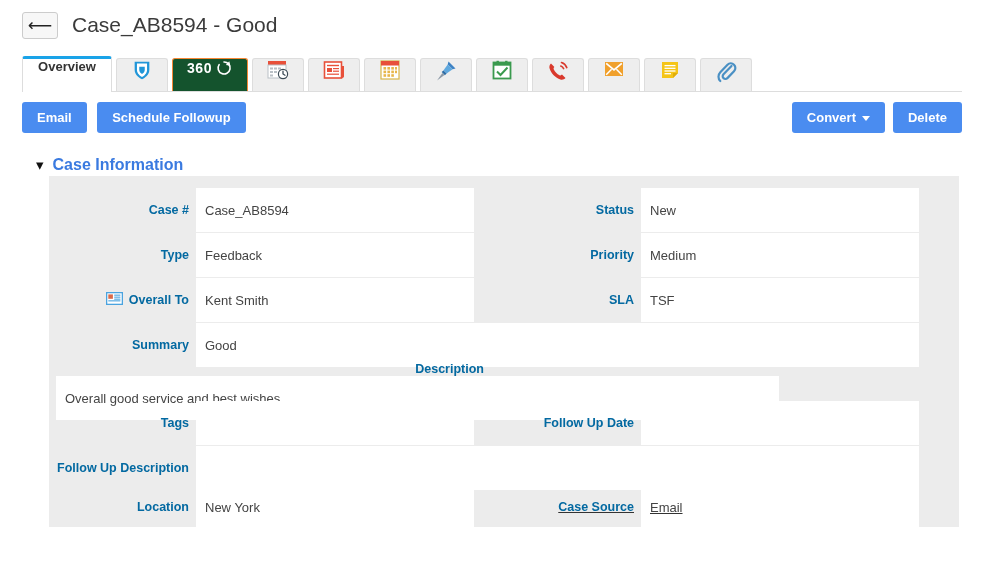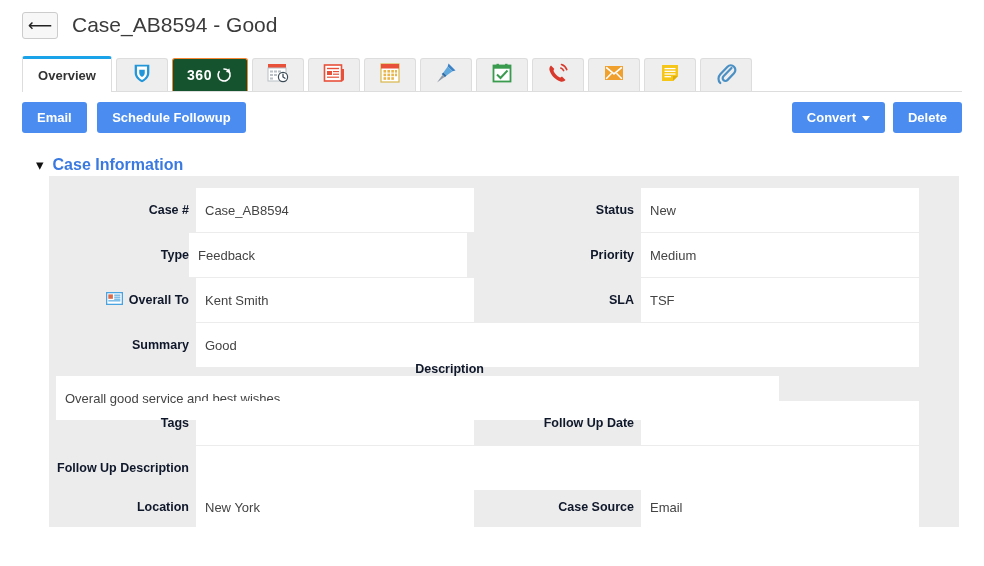--- a/index.html
+++ b/index.html
@@ -45,21 +45,21 @@
     display: flex;
     align-items: flex-end;
   }
   .tab {
     height: 33px;
     box-sizing: border-box;
     margin-right: 4px;
     border: 1px solid #dddddd;
     border-bottom: none;
     background: #eeeeee;
-    display: flex; align-items: center; justify-content: center;
+    display: flex; align-items: flex-start; justify-content: center;
     cursor: pointer;
     position: relative;
     border-radius: 3px 3px 0 0;
     padding: 0 10px;
   }
   .tab.text-tab { min-width: 90px; }
   .tab.icon-tab { width: 52px; padding: 0; }
   .tab.active {
     background: #ffffff;
     border-top: 3px solid #1aa3e8;
@@ -126,21 +126,21 @@
     position: absolute;
     left: 49px; top: 176px;
     width: 910px; height: 351px;
     background: #ececec;
     box-sizing: border-box;
   }
   .fld { position: absolute; display: flex; align-items: center; }
   .lbl {
     font-size: 12.5px;
     font-weight: bold;
-    color: #0f172a;
+    color: #0369a1;
     text-align: right;
     white-space: nowrap;
   }
   .inp {
     background: #ffffff;
     border: none;
     height: 44px;
     box-sizing: border-box;
     display: flex; align-items: center;
     padding-left: 9px;
@@ -334,21 +334,21 @@
       <div class="lbl" style="width:140px">Case #</div>
       <div class="inp" style="width:278px; margin-left:7px;">Case_AB8594</div>
     </div>
     <div class="fld" style="left:445px; top:12px;">
       <div class="lbl" style="width:140px">Status</div>
       <div class="inp" style="width:278px; margin-left:7px;">New</div>
     </div>
 
     <div class="fld" style="left:0; top:57px;border-radius:16px;">
       <div class="lbl" style="width:140px">Type</div>
-      <div class="inp" style="width:278px; ">Feedback</div>
+      <div class="inp" style="width:278px; margin-left:7px;">Feedback</div>
     </div>
     <div class="fld" style="left:445px; top:57px;">
       <div class="lbl" style="width:140px">Priority</div>
       <div class="inp" style="width:278px; margin-left:7px;">Medium</div>
     </div>
 
     <div class="fld" style="left:0; top:102px;">
       <div class="lbl" style="width:140px; display:flex; align-items:center; justify-content:flex-end;">
         <span class="vcard-icon">
           <svg width="17" height="13" viewBox="0 0 17 13">
@@ -392,19 +392,19 @@
 
     <div class="fld" style="left:445px; top:225px;">
       <div class="lbl" style="width:140px">Follow Up Date</div>
       <div class="inp" style="width:278px; margin-left:7px;"></div>
     </div>
 
     <div class="fld" style="left:0; top:309px;">
       <div class="lbl" style="width:140px">Location</div>
       <div class="inp" style="width:278px; margin-left:7px;">New York</div>
     </div>
-    <div class="fld" style="left:445px; top:309px;">
+    <div class="fld" style="left:445px; top:309px;text-decoration:underline;">
       <div class="lbl" style="width:140px">Case Source</div>
       <div class="inp" style="width:278px; margin-left:7px;">Email</div>
     </div>
 
   </div>
 </div>
 
 </body></html>

